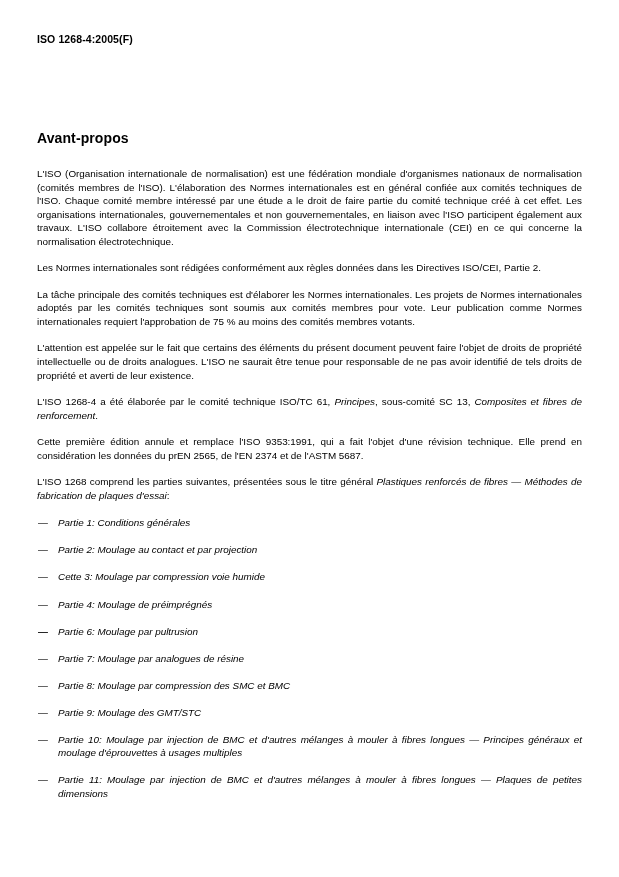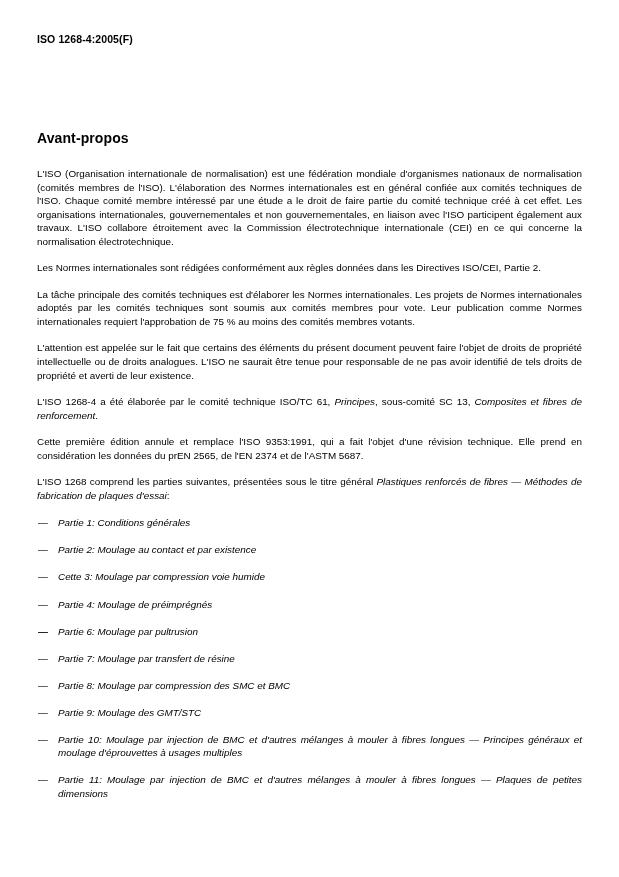--- a/index.html
+++ b/index.html
@@ -111,26 +111,26 @@
     <p class="body-par">L'attention est appelée sur le fait que certains des éléments du présent document peuvent faire l'objet de droits de propriété intellectuelle ou de droits analogues. L'ISO ne saurait être tenue pour responsable de ne pas avoir identifié de tels droits de propriété et averti de leur existence.</p>
 
     <p class="body-par"><span>L'ISO 1268-4 a été élaborée par le comité technique ISO/TC 61, </span><span class="it">Principes</span><span>, sous-comité SC 13, </span><span class="it">Composites et fibres de renforcement</span><span>.</span></p>
 
     <p class="body-par">Cette première édition annule et remplace l'ISO 9353:1991, qui a fait l'objet d'une révision technique. Elle prend en considération les données du prEN 2565, de l'EN 2374 et de l'ASTM 5687.</p>
 
     <p class="body-par"><span>L'ISO 1268 comprend les parties suivantes, présentées sous le titre général </span><span class="it">Plastiques renforcés de fibres — Méthodes de fabrication de plaques d'essai</span><span>:</span></p>
 
     <ul class="parts-list">
       <li class="part-item"><span class="dash">—</span><span>Partie 1: Conditions générales</span></li>
-      <li class="part-item"><span class="dash">—</span><span>Partie 2: Moulage au contact et par existence</span></li>
+      <li class="part-item"><span class="dash">—</span><span>Partie 2: Moulage au contact et par projection</span></li>
       <li class="part-item"><span class="dash">—</span><span>Cette 3: Moulage par compression voie humide</span></li>
       <li class="part-item"><span class="dash">—</span><span>Partie 4: Moulage de préimprégnés</span></li>
       <li class="part-item"><span class="dash">—</span></li>
       <li class="part-item"><span class="dash">—</span><span>Partie 6: Moulage par pultrusion</span></li>
-      <li class="part-item"><span class="dash">—</span><span>Partie 7: Moulage par transfert de résine</span></li>
+      <li class="part-item"><span class="dash">—</span><span>Partie 7: Moulage par analogues de résine</span></li>
       <li class="part-item"><span class="dash">—</span><span>Partie 8: Moulage par compression des SMC et BMC</span></li>
       <li class="part-item"><span class="dash">—</span><span>Partie 9: Moulage des GMT/STC</span></li>
       <li class="part-item"><span class="dash">—</span><span>Partie 10: Moulage par injection de BMC et d'autres mélanges à mouler à fibres longues — Principes généraux et moulage d'éprouvettes à usages multiples</span></li>
       <li class="part-item"><span class="dash">—</span><span>Partie 11: Moulage par injection de BMC et d'autres mélanges à mouler à fibres longues — Plaques de petites dimensions</span></li>
     </ul>
 
   </div>
 
   <div class="footer">
     <span class="page-num">iv</span>

